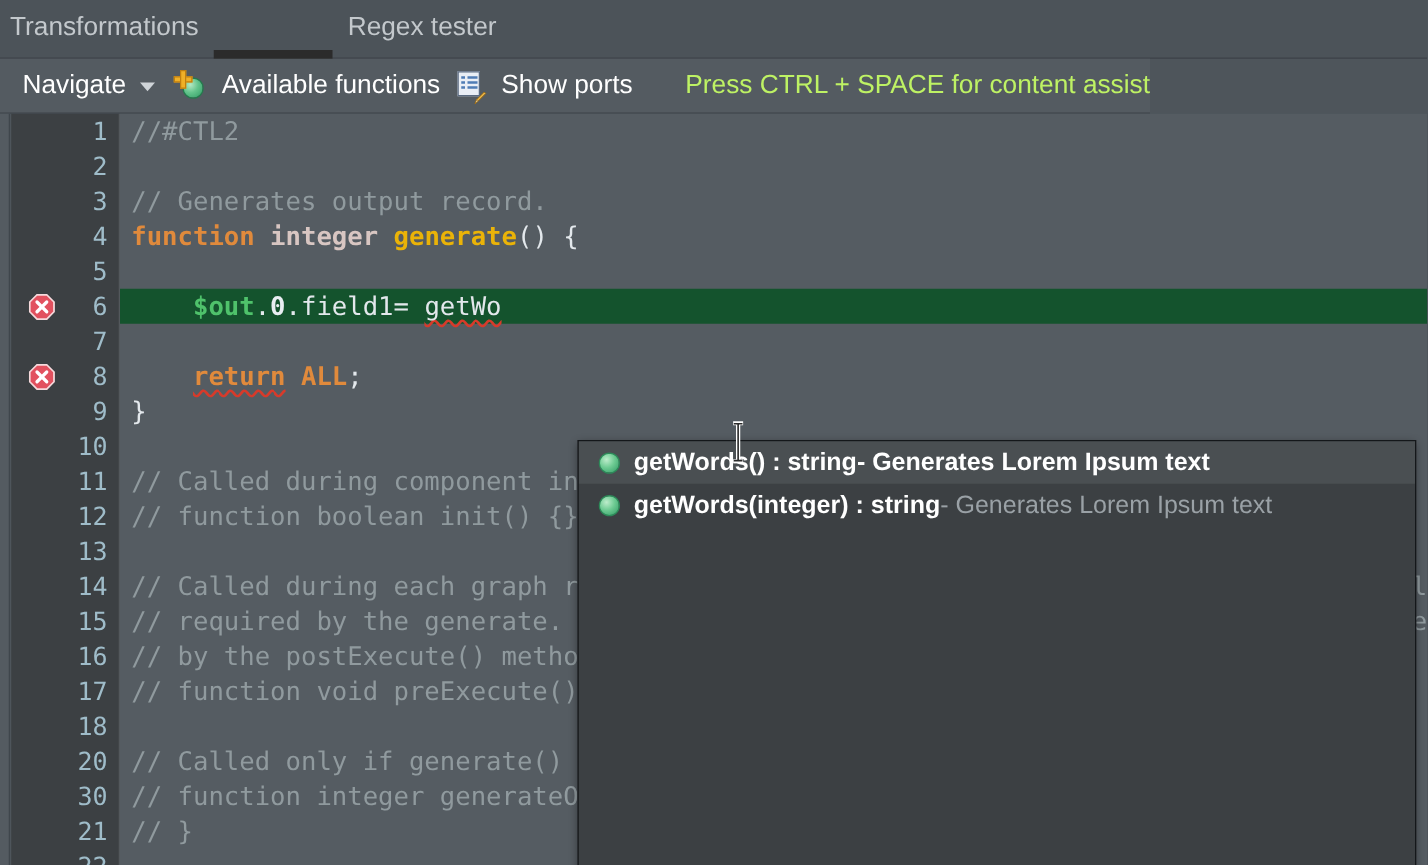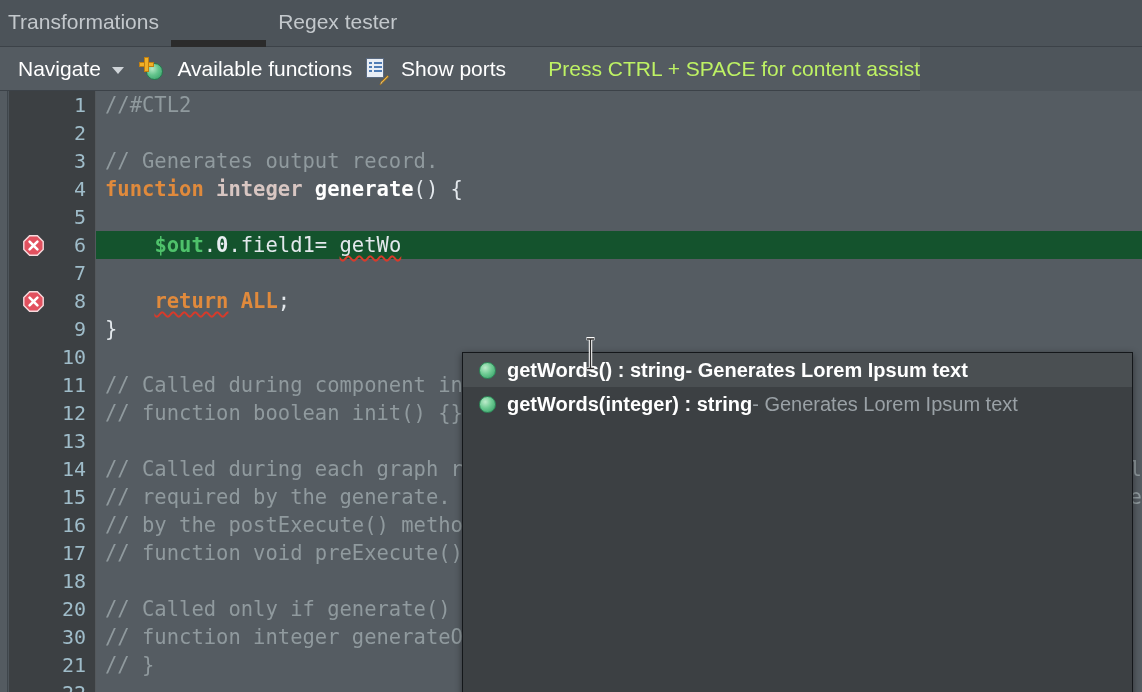--- a/index.html
+++ b/index.html
@@ -52,21 +52,21 @@
   }
 
   
   .toolbar {
     position: absolute;
     left: 0; top: 47px;
     width: 920px;
     height: 44px;
     background: #545b61;
     display: flex;
-    align-items: center;
+    align-items: flex-end;
     box-sizing: border-box;
     border-bottom: 1px solid #3c4248;
   }
   .tb-item {
     display: flex;
     align-items: center;
     height: 44px;
     font-size: 21px;
     color: #ffffff;
     white-space: nowrap;
@@ -203,21 +203,21 @@
     font-size: 20.5px;
     white-space: pre;
     color: #d7dde2;
   }
   .code-line.highlight {
     background: #14532d;
   }
   .cmt { color: #909a9e; }
   .kw  { color: #e08a3c; font-weight: bold; }
   .type{ color: #d8c6c2; font-weight: bold; margin-top: 16px; }
-  .fn  { color: #ffffff; font-weight: bold; }
+  .fn  { color: #eab308; font-weight: bold; }
   .var { color: #4fc26b; font-weight: bold; }
   .num { color: #e9eef2; font-weight: bold; }
   .plain { color: #e3e8ec; }
   .punc { color: #e3e8ec; }
   .squig {
     text-decoration: underline wavy #d83a2a;
     text-decoration-skip-ink: none;
     text-underline-offset: 3px;
   }
 

